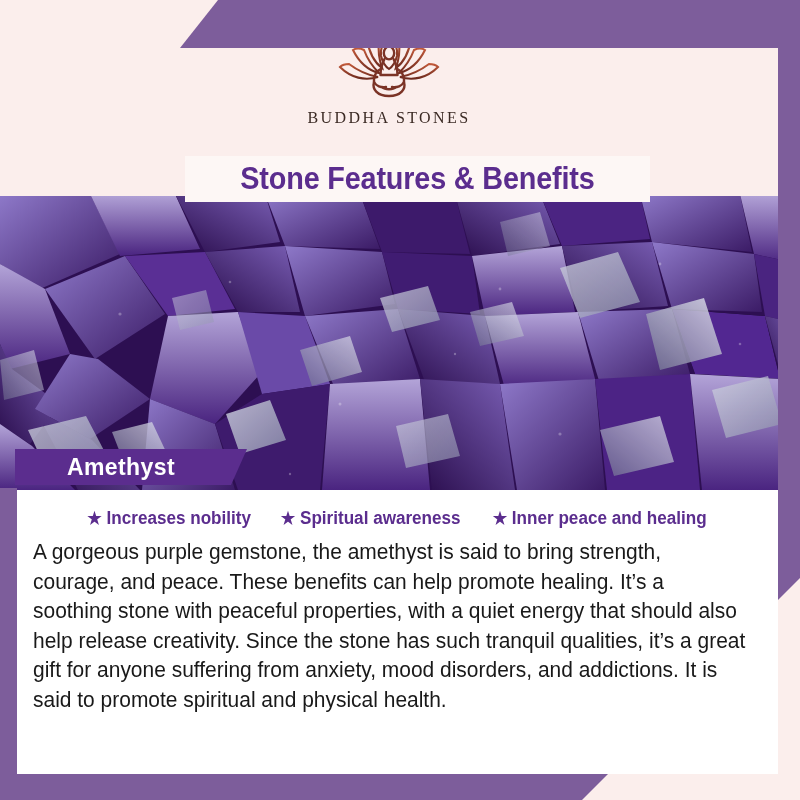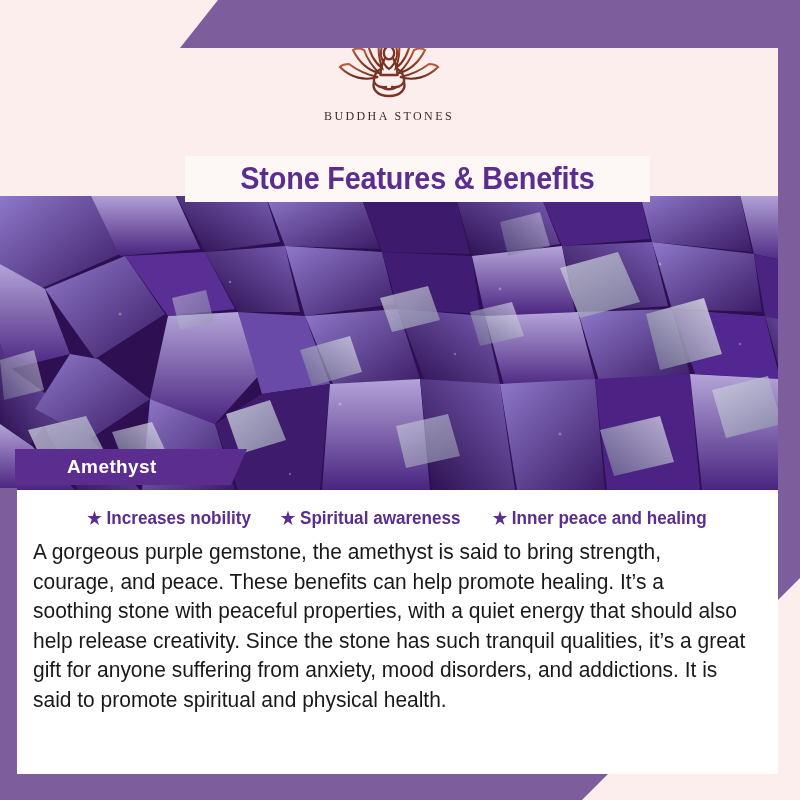--- a/index.html
+++ b/index.html
@@ -52,21 +52,21 @@
     background:#fbeeec;
   }
   .logo-wrap {
     position:absolute; top:4px; left:0; right:0;
     display:flex; flex-direction:column; align-items:center;
   }
   .logo-mark { width:112px; height:78px; display:block; }
   .logo-text {
     margin-top:5px;
     font-family:"Liberation Serif", serif;
-    font-size:12px; letter-spacing:2.4px; color:#3b2a24;
+    font-size:16px; letter-spacing:2.4px; color:#3b2a24;
     font-weight:400;
   }
   .title-plate {
     position:absolute; top:134px; left:185px; width:465px; height:46px;
     background:#fdf7f5;
     display:flex; align-items:center; justify-content:center;
   }
   .title-text {
     font-family:"Liberation Sans Narrow","Liberation Sans", sans-serif;
     font-weight:bold; font-size:31px; color:#5b2d8e;
@@ -87,21 +87,21 @@
   .name-bar {
     position:absolute; top:449px; left:15px; width:232px; height:36px;
     background:#5b2d8e;
     clip-path: polygon(0 0, 232px 0, 216px 36px, 0 36px);
     z-index:5;
     display:flex; align-items:center;
   }
   .name-text {
     margin-left:52px;
     font-family:"Liberation Sans Narrow","Liberation Sans", sans-serif;
-    font-weight:bold; font-size:19px; color:#ffffff;
+    font-weight:bold; font-size:23px; color:#ffffff;
     letter-spacing:0.4px; white-space:nowrap;
   }
 
   
   .content {
     position:absolute; top:490px; left:17px; width:761px; height:284px;
     background:#ffffff; z-index:3;
     padding:0;
   }
   .benefits {

